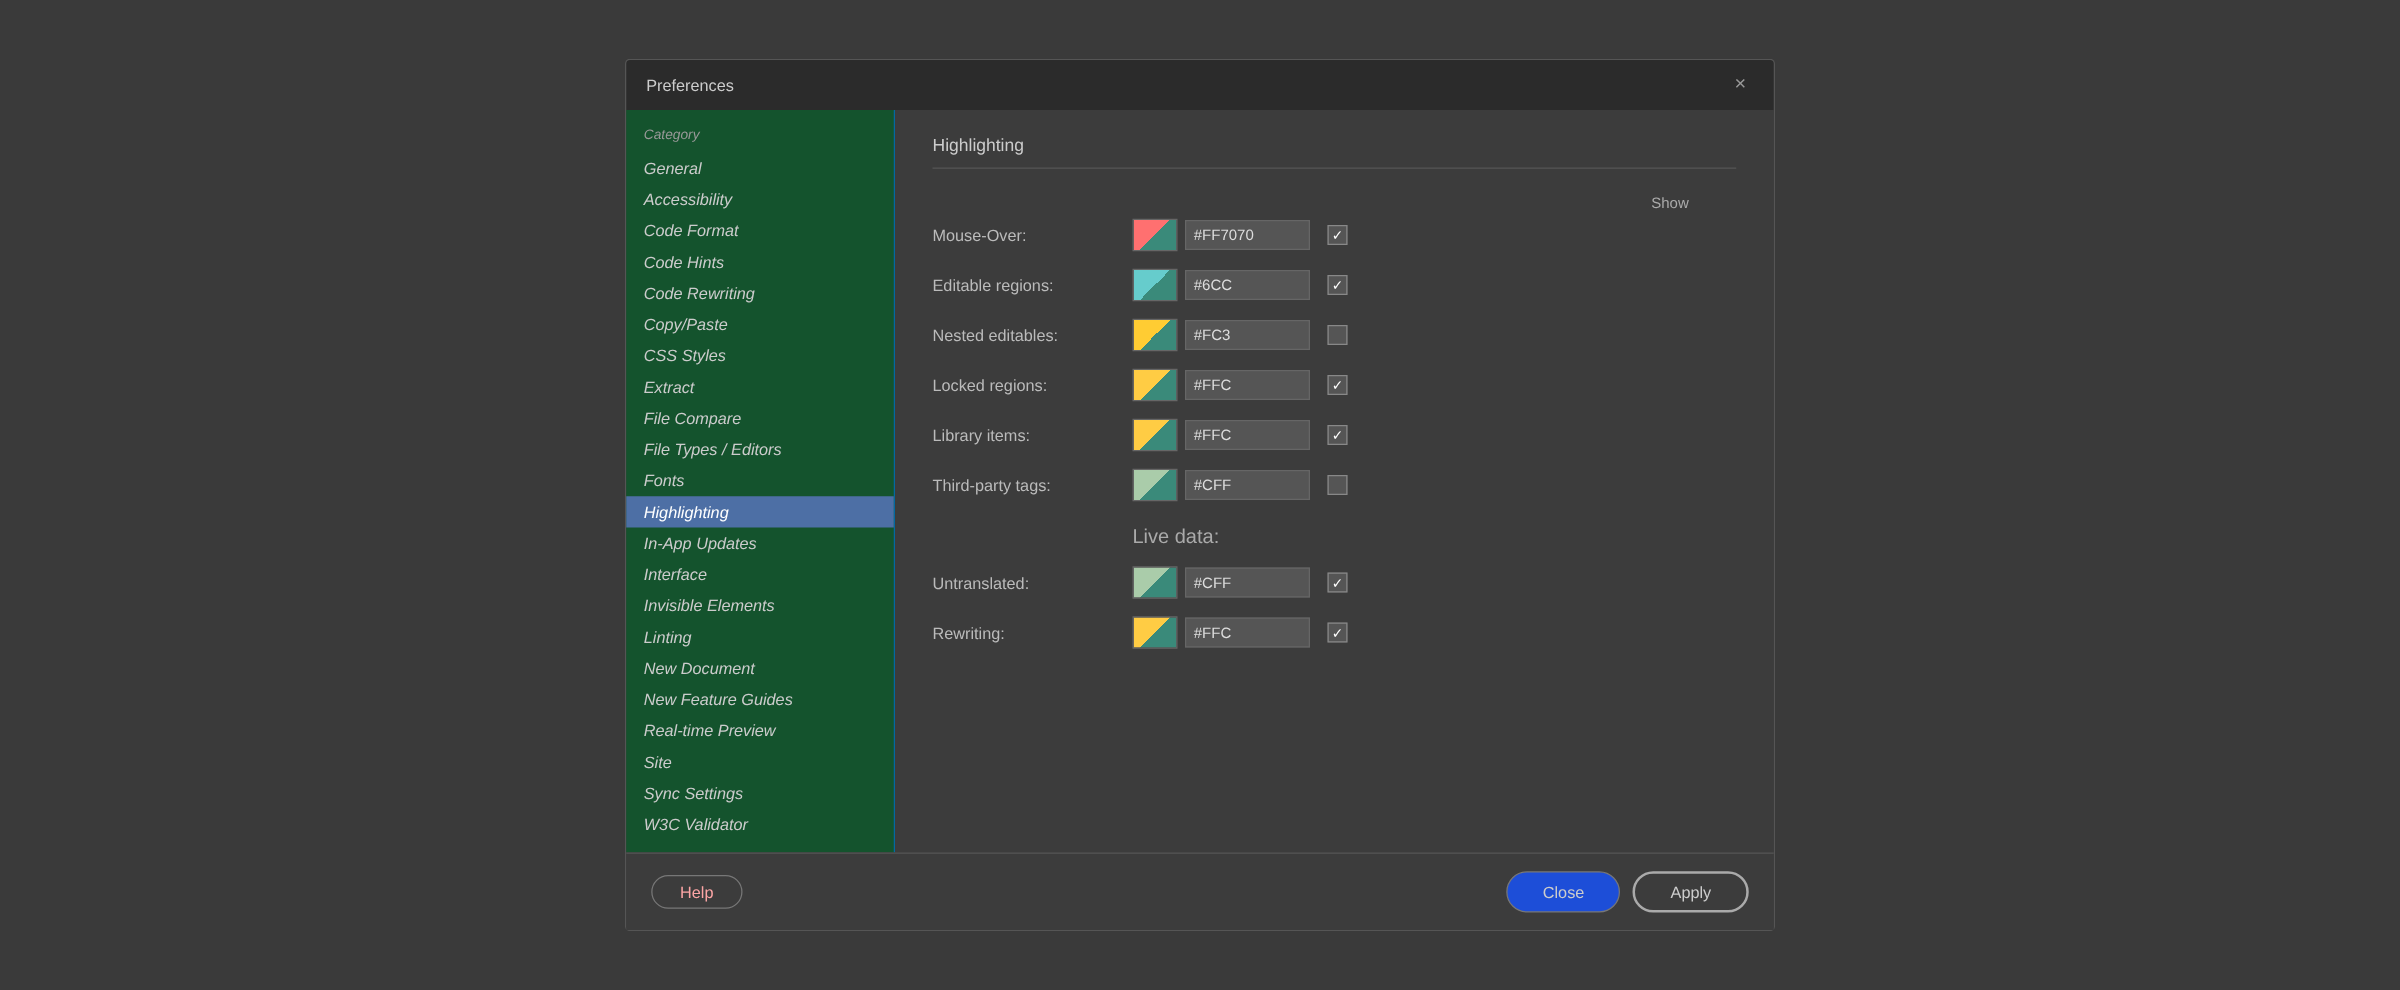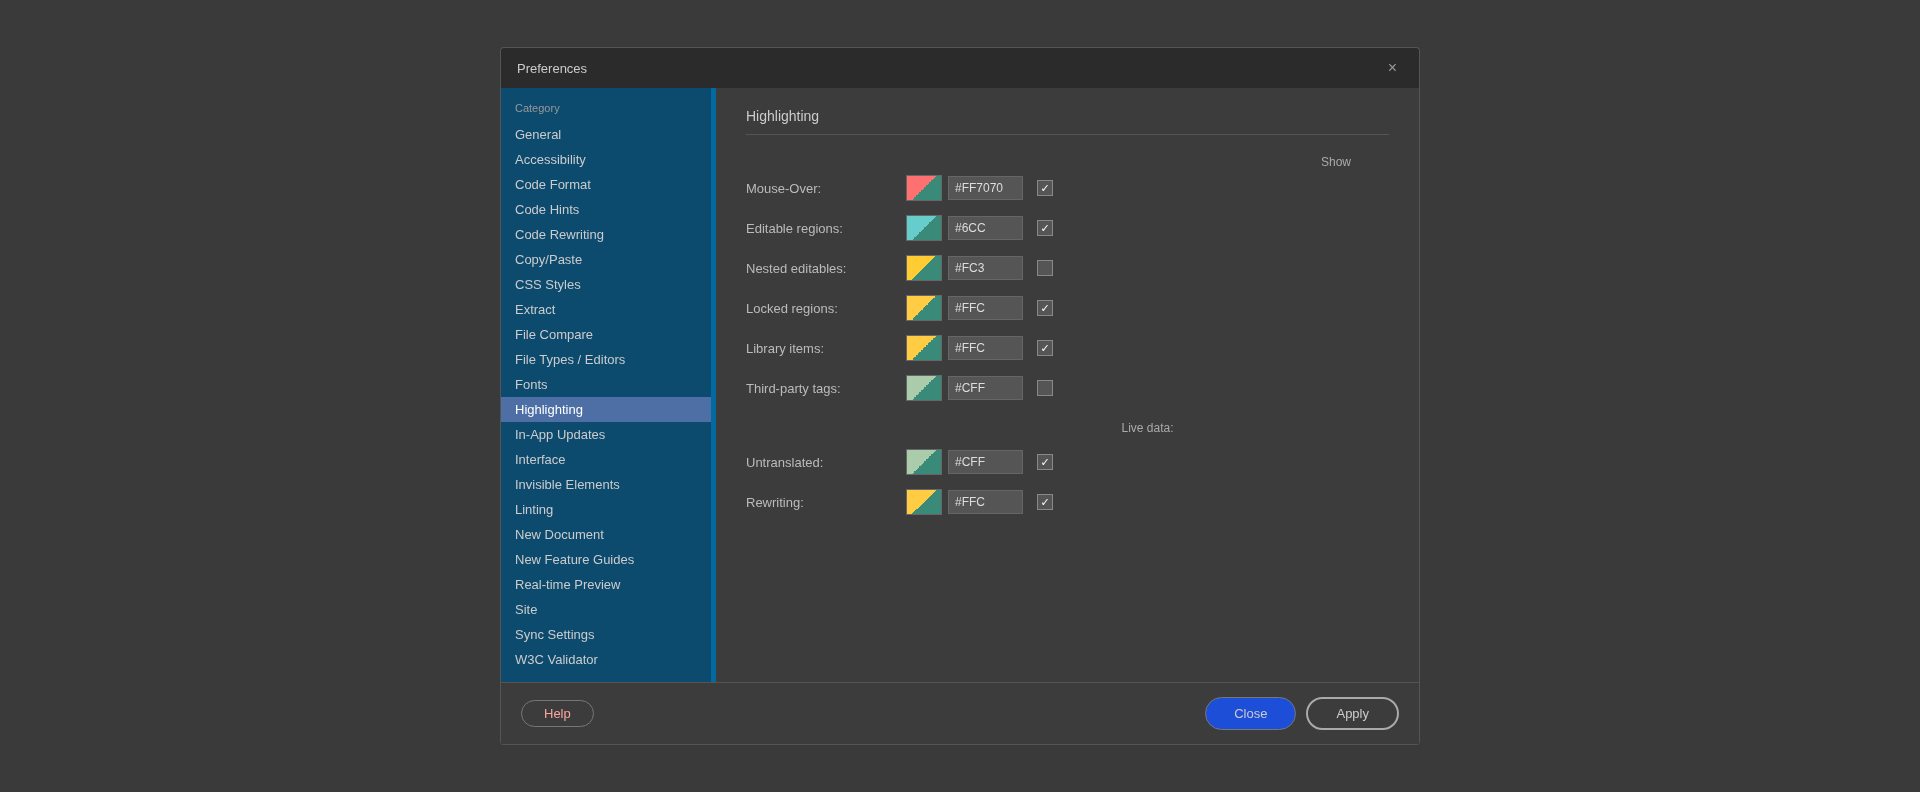--- a/index.html
+++ b/index.html
@@ -56,24 +56,25 @@
     }
 
     .dialog-content {
       display: flex;
       flex: 1;
     }
 
     
     .sidebar {
       width: 215px;
-      background: #0c4a6e;
-      border-right: 5px solid #0369a1;
+      background: #14532d;
+      border-right: 1px solid #0369a1;
       padding: 10px 0;
       min-height: 520px;
+      font-style: italic;
     }
 
     .sidebar-header {
       color: #999;
       font-size: 11px;
       padding: 4px 14px 8px 14px;
       text-transform: none;
     }
 
     .sidebar-item {
@@ -130,21 +131,21 @@
       width: 36px;
       height: 26px;
       border: 1px solid #666;
       margin-right: 6px;
       flex-shrink: 0;
       position: relative;
       cursor: pointer;
     }
 
     .color-input {
-      width: 75px;
+      width: 100px;
       height: 24px;
       background: #555;
       border: 1px solid #666;
       color: #ddd;
       font-size: 12px;
       padding: 2px 6px;
       outline: none;
     }
 
     .checkbox-cell {
@@ -170,23 +171,22 @@
       content: '✓';
       color: #fff;
       font-size: 11px;
     }
     .checkbox.unchecked {
       background: #555;
     }
 
     .live-data-label {
       color: #aaa;
-      font-size: 12px;
+      font-size: 16px;
       margin: 20px 0 14px 160px;
-      text-align: center;
     }
 
     
     .dialog-footer {
       background: #3c3c3c;
       border-top: 1px solid #555;
       padding: 14px 20px;
       display: flex;
       justify-content: space-between;
       align-items: center;

